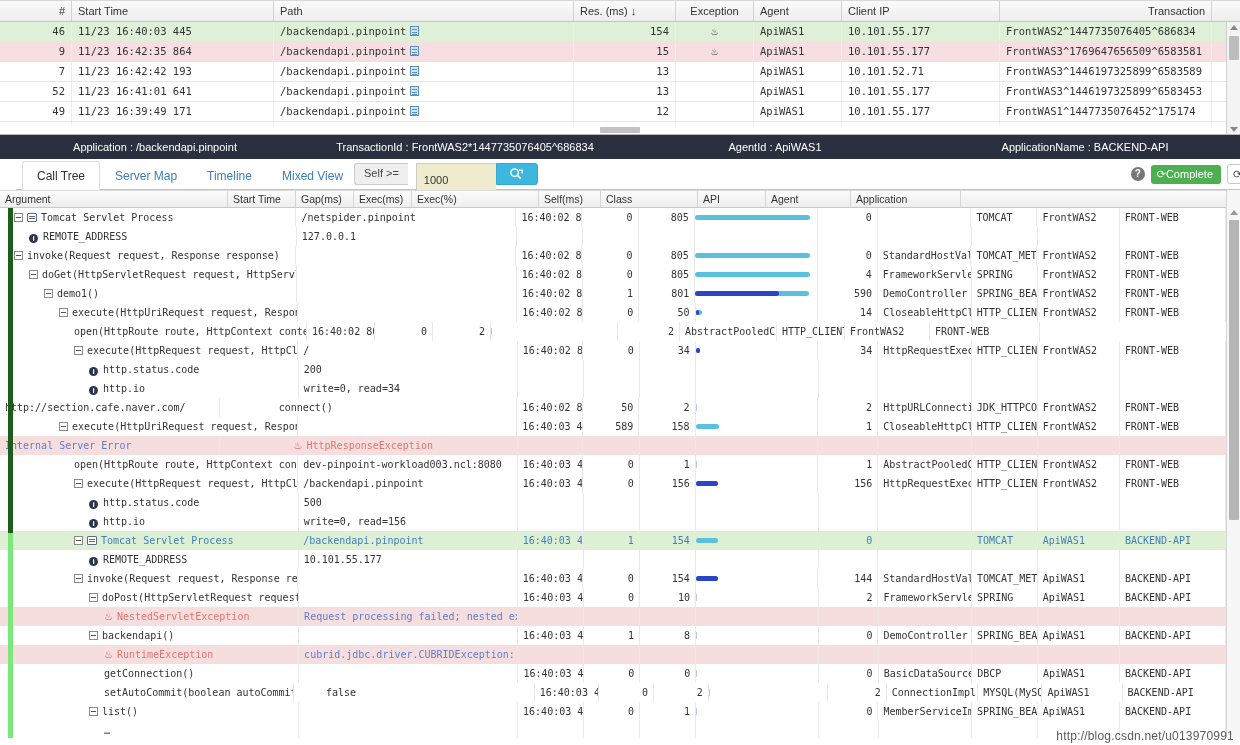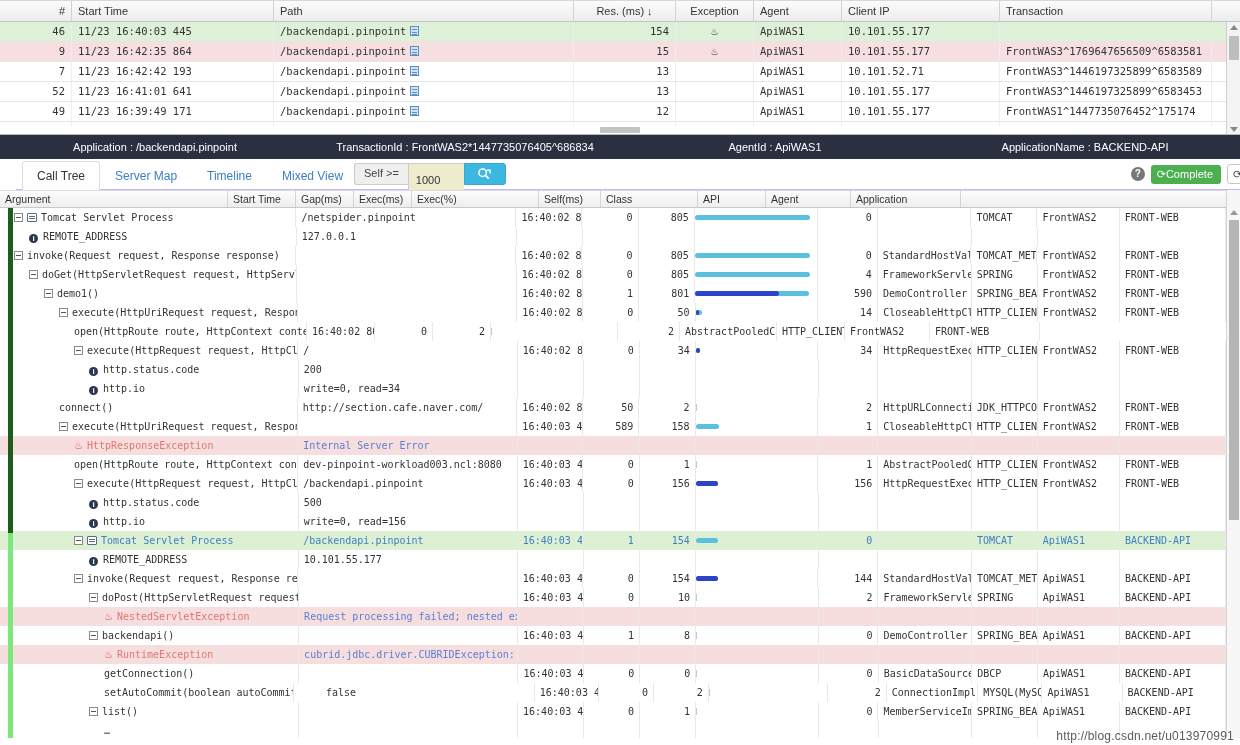--- a/index.html
+++ b/index.html
@@ -151,29 +151,30 @@
     background: #efefef;
     border: 1px solid #ccc;
     border-right: none;
     border-radius: 3px 0 0 3px;
     padding: 3px 9px 0 9px;
     font-size: 11px;
     color: #444;
     white-space: nowrap;
   }
   #filter-input {
-    width: 56px;
+    width: 80px;
     background: #eeeccc;
     border: 1px solid #ccc;
     border-right: none;
     font-family: "Liberation Sans", sans-serif;
     font-size: 11px;
     color: #333;
     padding: 16px 7px;
     outline: none;
+    margin-left: 8px;
   }
   #filter-search-btn {
     width: 42px;
     background: #3cb8e0;
     border: 1px solid #35a9cf;
     border-radius: 0 3px 3px 0;
     color: #fff;
     display: flex; align-items: center; justify-content: center;
     cursor: pointer;
   }
@@ -336,35 +337,36 @@
   }
 </style>
 </head>
 <body>
 
 <div id="top-table-wrap">
   <div id="top-header">
       <div class="th" style="width: 72px; text-align: right;">#</div>
       <div class="th" style="width: 202px; text-align: left;">Start Time</div>
       <div class="th" style="width: 300px; text-align: left;">Path</div>
-      <div class="th" style="width: 102px; text-align: center;">Res. (ms) ↓</div>
+      <div class="th" style="width: 102px; text-align: left;">Res. (ms) ↓</div>
       <div class="th" style="width: 78px; text-align: center;">Exception</div>
       <div class="th" style="width: 88px; text-align: left;">Agent</div>
       <div class="th" style="width: 158px; text-align: left;">Client IP</div>
-      <div class="th" style="width: 212px; text-align: left;">Transaction</div>
+      <div class="th" style="width: 212px; text-align: right;">Transaction</div>
     </div>
   <div id="top-body">
       <div class="trow row-green">
         <div class="td num" style="width: 72px;">46</div>
         <div class="td" style="width: 202px;">11/23 16:40:03 445</div>
         <div class="td" style="width: 300px;">/backendapi.pinpoint<span class="path-icon"></span></div>
         <div class="td num" style="width: 102px;">154</div>
         <div class="td ctr" style="width: 78px;"><span class="exc-glyph">♨</span></div>
         <div class="td" style="width: 88px;">ApiWAS1</div>
         <div class="td" style="width: 158px;">10.101.55.177</div>
+        <div class="td" style="width: 212px;">FrontWAS2^1447735076405^686834</div>
       </div>
       <div class="trow row-pink">
         <div class="td num" style="width: 72px;">9</div>
         <div class="td" style="width: 202px;">11/23 16:42:35 864</div>
         <div class="td" style="width: 300px;">/backendapi.pinpoint<span class="path-icon"></span></div>
         <div class="td num" style="width: 102px;">15</div>
         <div class="td ctr" style="width: 78px;"><span class="exc-glyph">♨</span></div>
         <div class="td" style="width: 88px;">ApiWAS1</div>
         <div class="td" style="width: 158px;">10.101.55.177</div>
         <div class="td" style="width: 212px;">FrontWAS3^1769647656509^6583581</div>
@@ -610,22 +612,22 @@
       <div class="cd num" style="width: 58px;"></div>
       <div class="cd num" style="width: 58px;"></div>
       <div class="cd bar-wrap" style="width: 127px;"></div>
       <div class="cd num" style="width: 62px;"></div>
       <div class="cd" style="width: 97px;"></div>
       <div class="cd" style="width: 68px;"></div>
       <div class="cd" style="width: 85px;"></div>
       <div class="cd" style="width: 110px;"></div>
     </div>
     <div class="crow">
+      <div class="cd" style="width: 228px;">http://section.cafe.naver.com/</div>
       <div class="cd method" style="width: 307px; padding-left: 59px;"><span>connect()</span></div>
-      <div class="cd" style="width: 228px;">http://section.cafe.naver.com/</div>
       <div class="cd" style="width: 68px;">16:40:02 852</div>
       <div class="cd num" style="width: 58px;">50</div>
       <div class="cd num" style="width: 58px;">2</div>
       <div class="cd bar-wrap" style="width: 127px;">
         <div class="bar tick"></div>
       </div>
       <div class="cd num" style="width: 62px;">2</div>
       <div class="cd" style="width: 97px;">HttpURLConnection</div>
       <div class="cd" style="width: 68px;">JDK_HTTPCONN..</div>
       <div class="cd" style="width: 85px;">FrontWAS2</div>
@@ -640,22 +642,22 @@
       <div class="cd bar-wrap" style="width: 127px;">
         <div class="bar light" style="width: 23px;"></div>
       </div>
       <div class="cd num" style="width: 62px;">1</div>
       <div class="cd" style="width: 97px;">CloseableHttpClie..</div>
       <div class="cd" style="width: 68px;">HTTP_CLIENT_4</div>
       <div class="cd" style="width: 85px;">FrontWAS2</div>
       <div class="cd" style="width: 110px;">FRONT-WEB</div>
     </div>
     <div class="crow hl-pink">
+      <div class="cd txt-blue" style="width: 228px;">Internal Server Error</div>
       <div class="cd method" style="width: 307px; padding-left: 74px;"><span class="exc-icon">♨</span><span class="txt-exc">HttpResponseException</span></div>
-      <div class="cd txt-blue" style="width: 228px;">Internal Server Error</div>
       <div class="cd" style="width: 68px;"></div>
       <div class="cd num" style="width: 58px;"></div>
       <div class="cd num" style="width: 58px;"></div>
       <div class="cd bar-wrap" style="width: 127px;"></div>
       <div class="cd num" style="width: 62px;"></div>
       <div class="cd" style="width: 97px;"></div>
       <div class="cd" style="width: 68px;"></div>
       <div class="cd" style="width: 85px;"></div>
       <div class="cd" style="width: 110px;"></div>
     </div>

